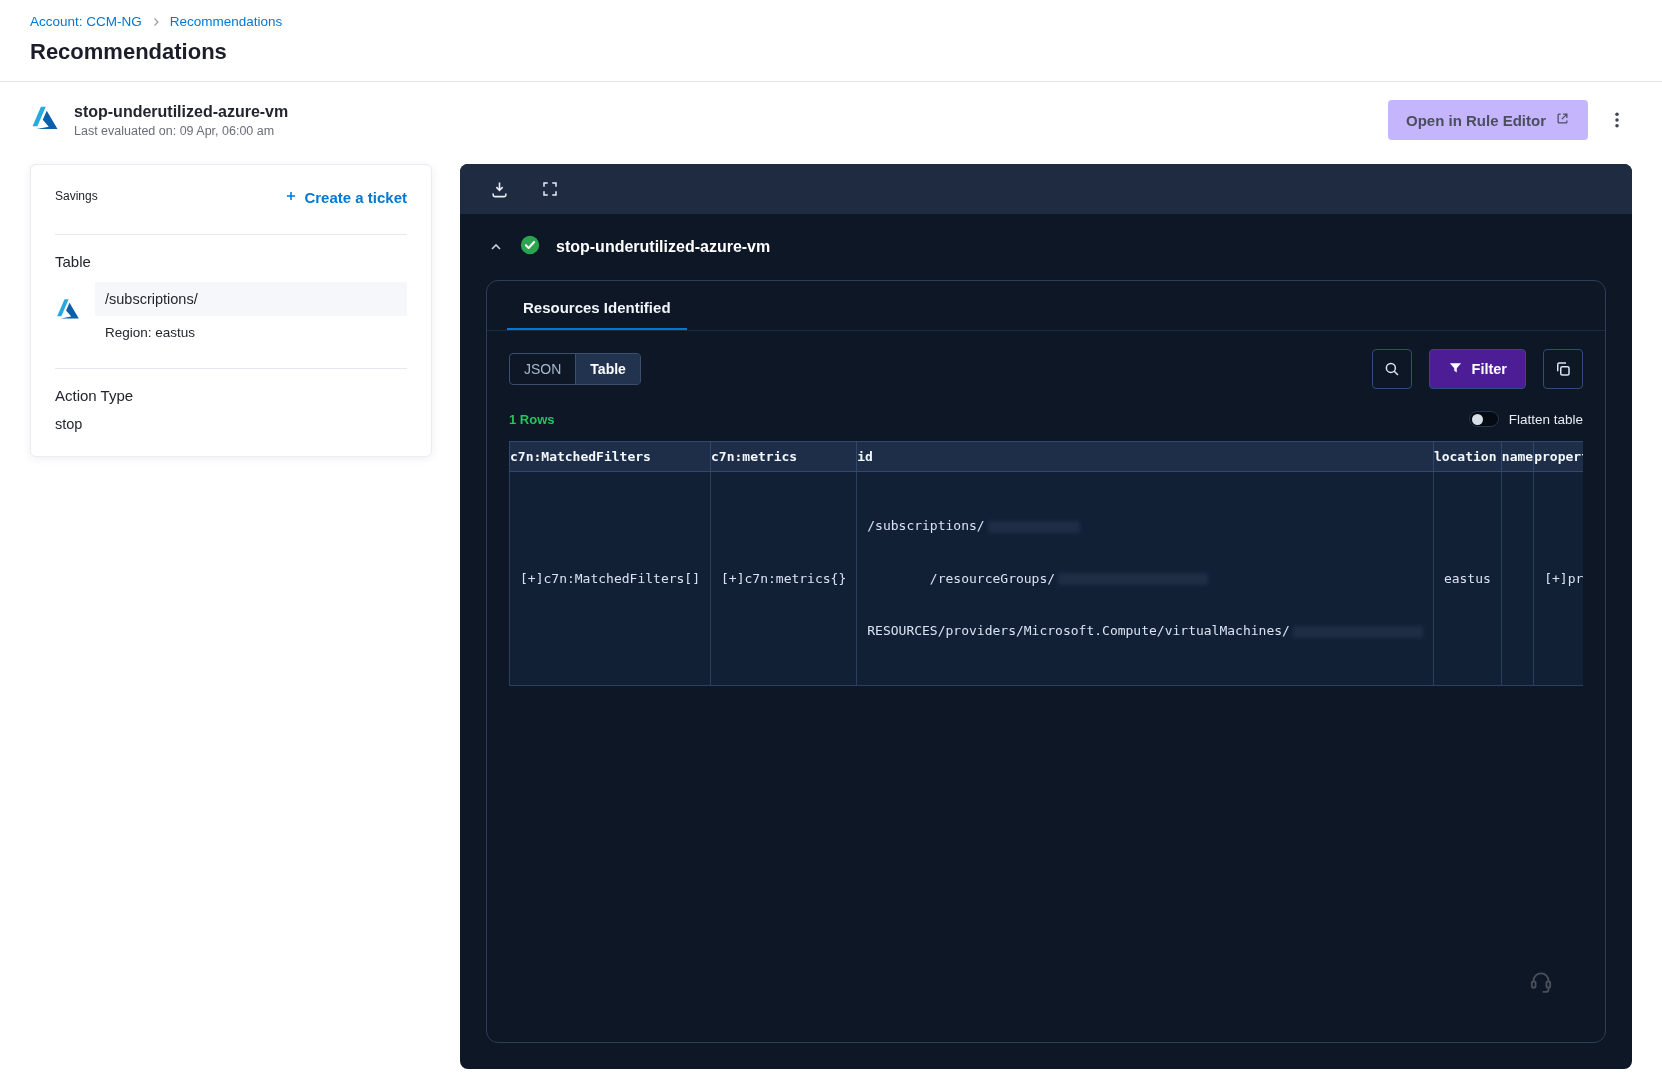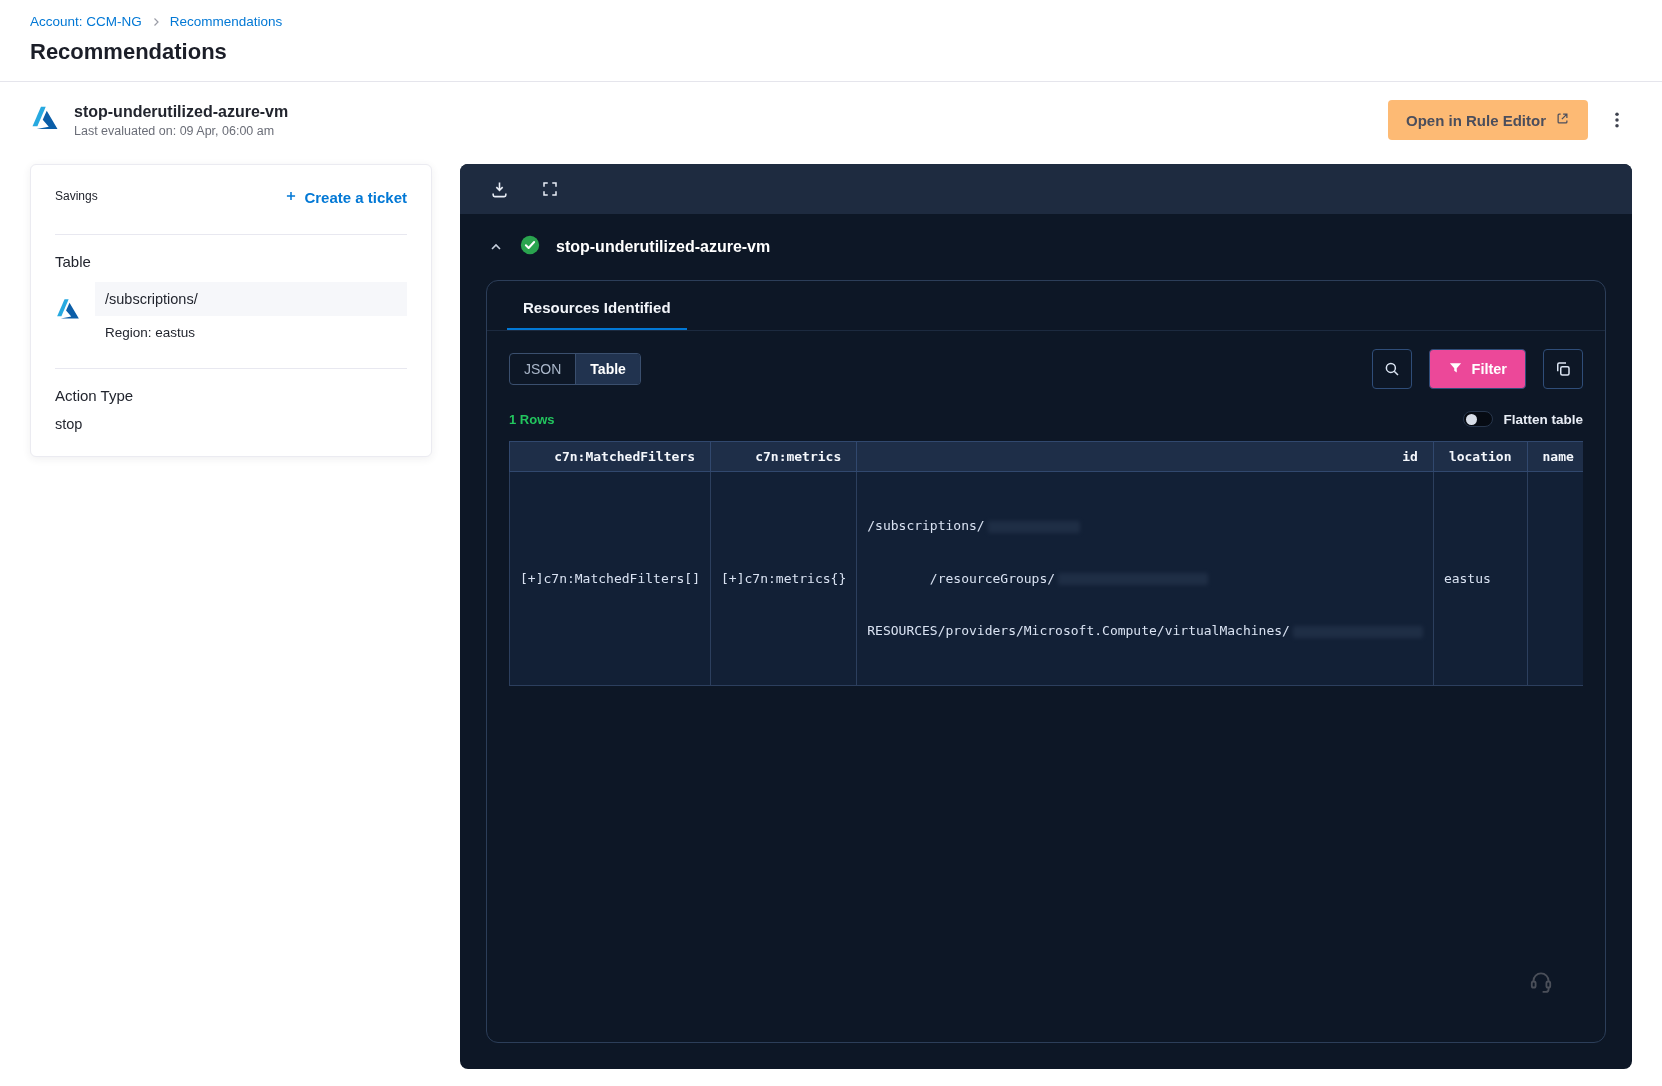--- a/index.html
+++ b/index.html
@@ -19,21 +19,21 @@
   .breadcrumb a { color:#0278d5; cursor:pointer; }
   .crumb-sep { display:flex; align-items:center; }
   .page-title { margin:10px 0 16px; font-size:22px; font-weight:700; color:#1b1e28; }
   .top-divider { border-bottom:1px solid #e5e5ec; }
 
   
   .rec-header { display:flex; align-items:center; gap:14px; padding:18px 30px; }
   .rec-titles .name { font-size:16px; font-weight:700; color:#22252e; }
   .rec-titles .sub { font-size:12.5px; color:#6b6e78; margin-top:3px; }
   .spacer { flex:1; }
-  .rule-editor-btn { display:flex; align-items:center; gap:9px; background:#fdba74; border:none;
+  .rule-editor-btn { display:flex; align-items:center; gap:9px; background:#c4b5fd; border:none;
     border-radius:4px; padding:11px 18px; font-size:15px; font-weight:700; color:#4b4e5c;
     cursor:pointer; font-family:inherit; }
   .kebab-btn { width:30px; height:30px; background:none; border:none; cursor:pointer;
     display:flex; align-items:center; justify-content:center; }
 
   
   .content { display:flex; align-items:flex-start; gap:28px; padding:6px 30px 0 30px; }
 
   
   .savings-card { width:402px; background:#fff; border:1px solid #ebebf1; border-radius:6px;
@@ -68,36 +68,36 @@
   .tab { display:inline-block; padding:18px 16px 12px; font-size:15px; font-weight:600;
     color:#f2f5fa; border-bottom:2px solid #0278d5; cursor:pointer; }
 
   .controls-row { display:flex; align-items:center; padding:18px 22px 10px; }
   .segmented { display:flex; border:1px solid #3a4f6e; border-radius:4px; overflow:hidden; }
   .seg { padding:7px 14px; font-size:14px; color:#aab7ca; cursor:pointer; background:none; border:none; font-family:inherit; }
   .seg.active { background:#21334f; color:#ffffff; border-left:1px solid #3a4f6e; font-weight:600; }
   .right-controls { margin-left:auto; display:flex; align-items:center; gap:17px; }
   .icon-btn { width:40px; height:40px; border:1px solid #2f4d78; border-radius:4px; background:transparent;
     display:flex; align-items:center; justify-content:center; cursor:pointer; }
-  .filter-btn { height:40px; display:flex; align-items:center; gap:9px; padding:8px 18px; background:#ec4899;
+  .filter-btn { height:40px; display:flex; align-items:center; gap:9px; padding:8px 18px; background:#4c1d95;
     border:1px solid #2f4d78; border-radius:4px; color:#ffffff; font-size:14.5px; font-weight:600;
     cursor:pointer; font-family:inherit; }
 
   .rows-row { display:flex; align-items:center; padding:12px 22px 14px; }
   .rows-count { font-size:13px; font-weight:700; color:#22c55e; }
-  .flatten { margin-left:auto; display:flex; align-items:center; gap:10px;font-weight:bold; }
+  .flatten { margin-left:auto; display:flex; align-items:center; gap:10px; }
   .toggle { width:30px; height:16px; border-radius:9px; background:#060b13; border:1px solid #27364c;
     position:relative; cursor:pointer; }
   .toggle-knob { position:absolute; left:2px; top:1.5px; width:11px; height:11px; border-radius:50%; background:#d8dee8; }
   .flatten-label { font-size:13.5px; color:#e8edf5; }
 
   .table-wrap { margin:0 22px 22px; overflow:hidden; }
   table { border-collapse:collapse; table-layout:fixed; font-family:"DejaVu Sans Mono", monospace; }
-  th { background:#1e2e48; border:1px solid #31486e; padding:7px 15px; font-size:13px; font-weight:700;
-    color:#f4f7fc; text-align:right; white-space:nowrap; overflow:hidden; }
+  th { background:#1e2e48; border:1px solid #31486e; padding:7px 0; font-size:13px; font-weight:700;
+    color:#f4f7fc; text-align:left; white-space:nowrap; overflow:hidden; }
   td { background:#122036; border:1px solid #2c3f5e; padding:10px; font-size:13px; color:#d9e2f2;
     vertical-align:middle; white-space:nowrap; overflow:hidden; }
   td.expander { cursor:pointer; }
   .id-cell { white-space:pre; line-height:1.35; }
   .redact { display:inline-block; height:12px; border-radius:2px; background:#2a3a52; opacity:.55;
     filter:blur(2px); vertical-align:middle; margin-left:3px; }
   .r1 { width:92px; } .r2 { width:150px; } .r3 { width:130px; }
 
   .support-fab { position:absolute; left:1528px; top:968px; background:none; border:none; cursor:pointer; }
 </style>

